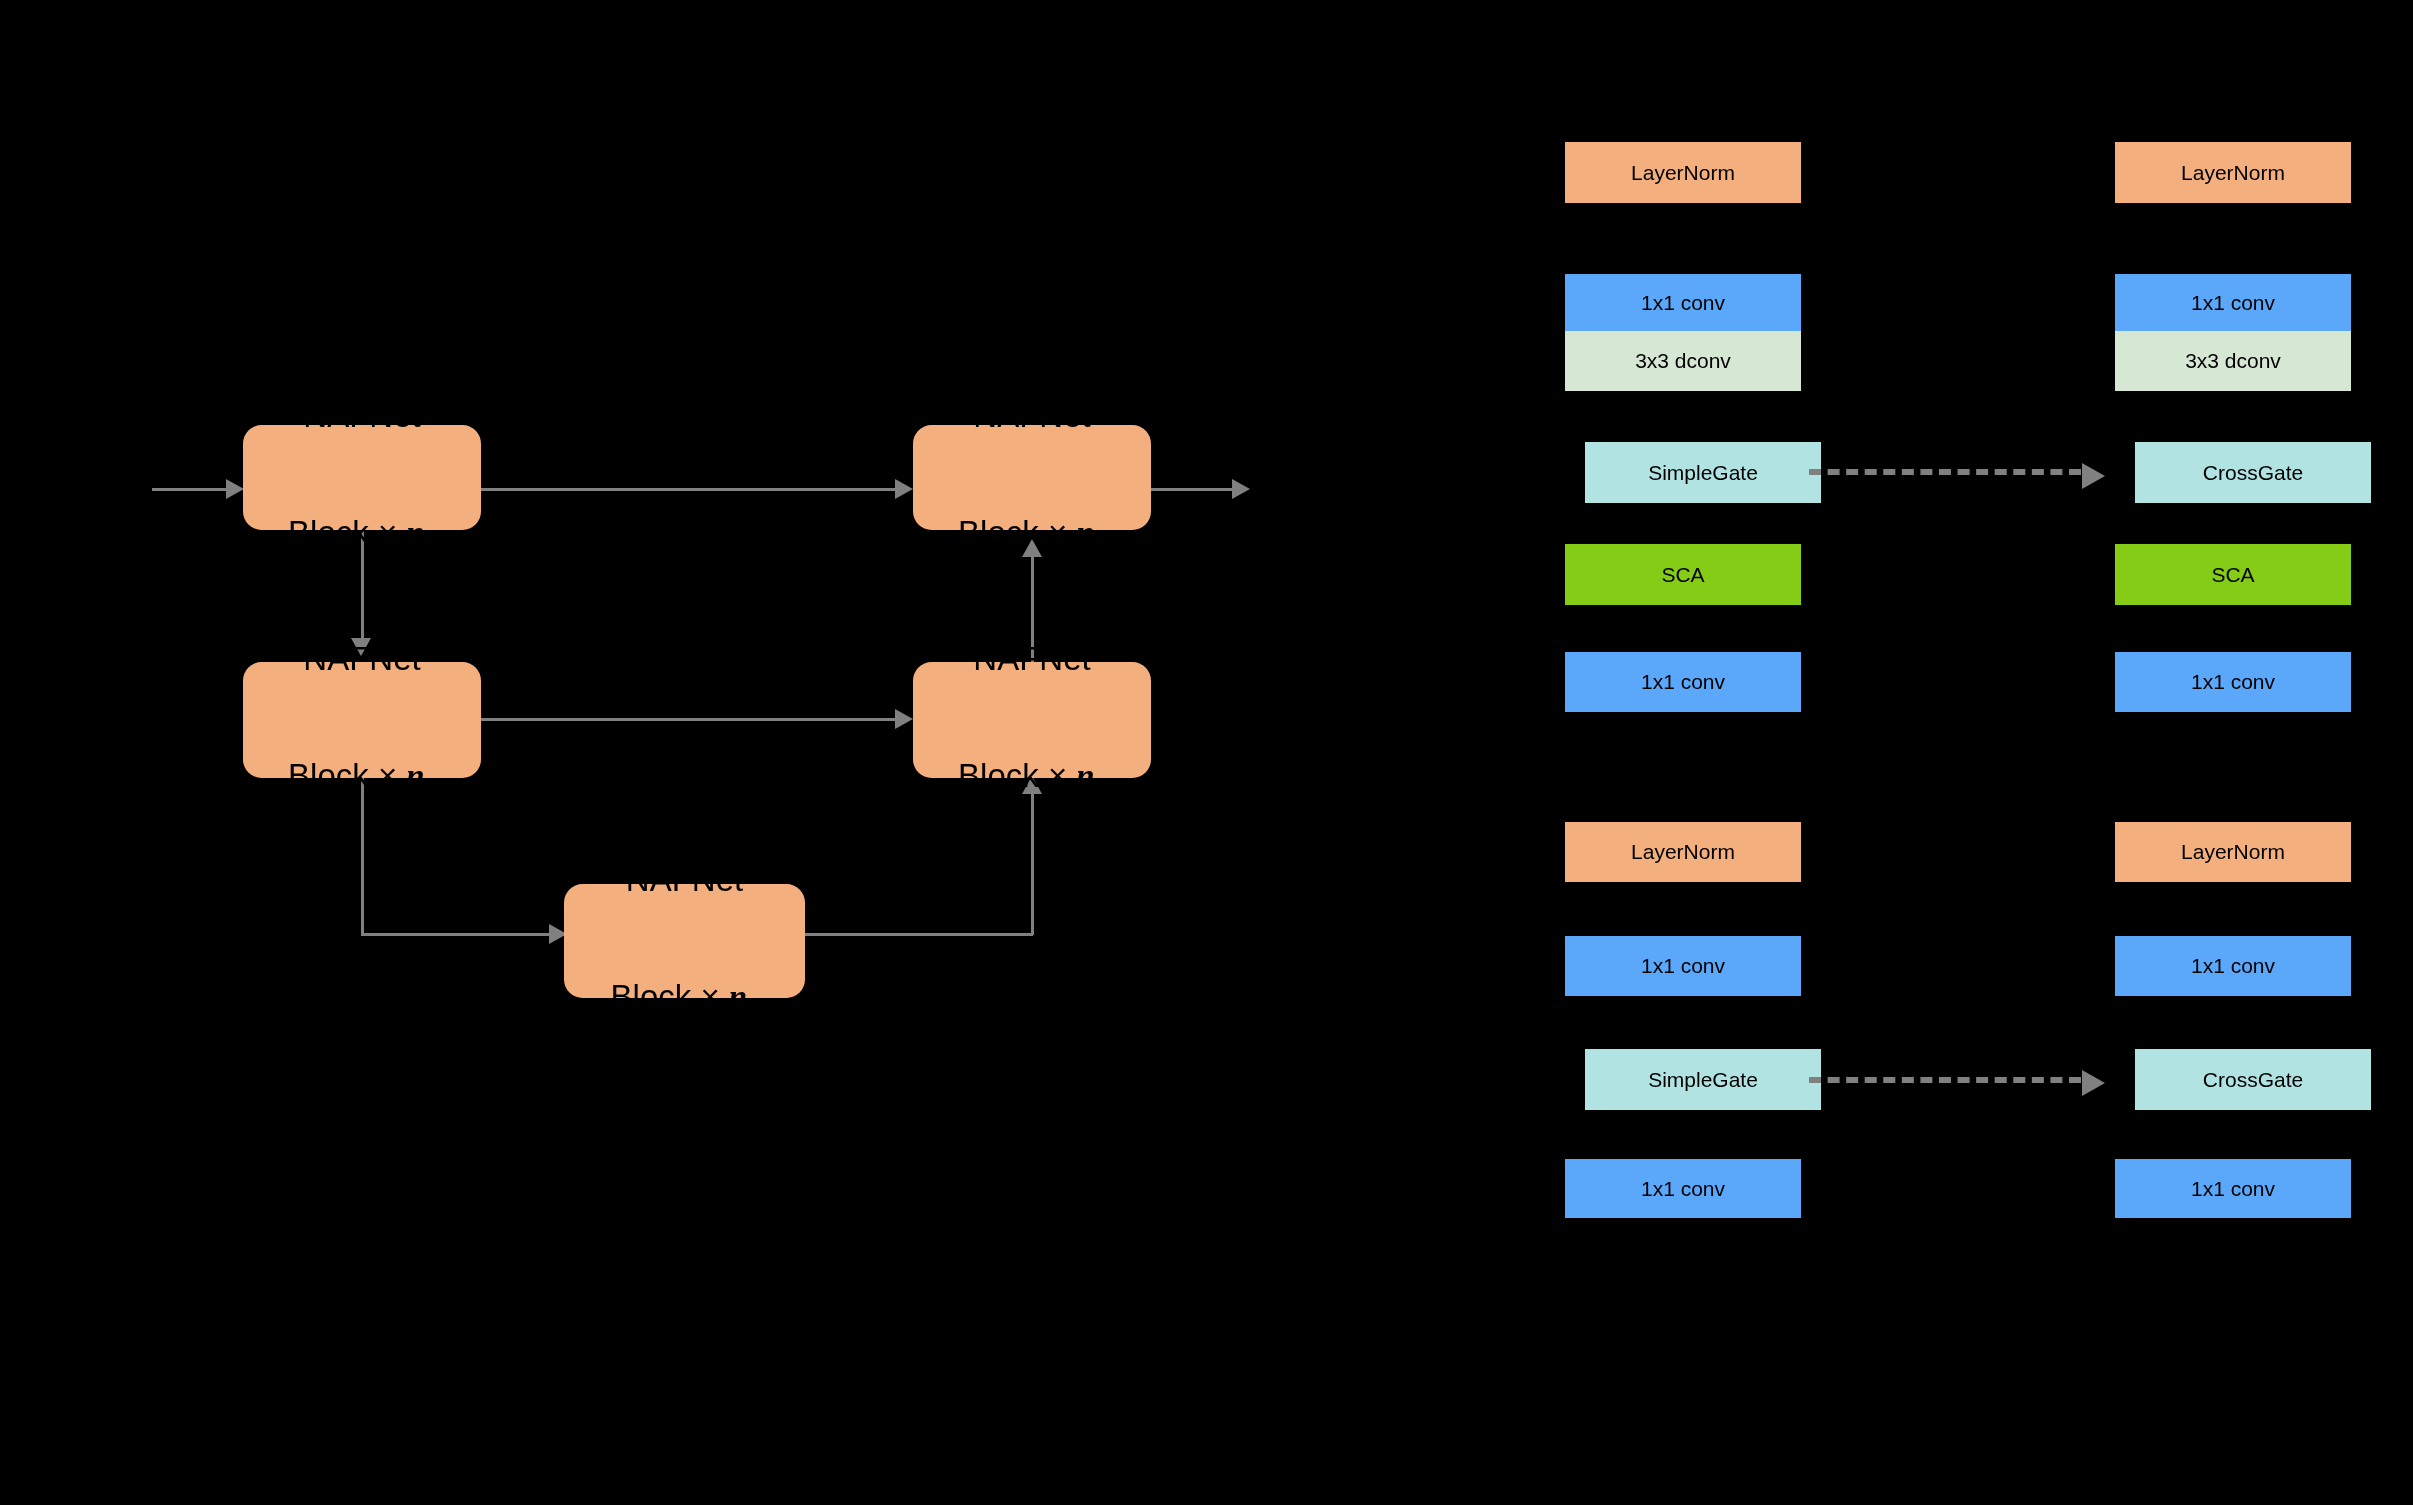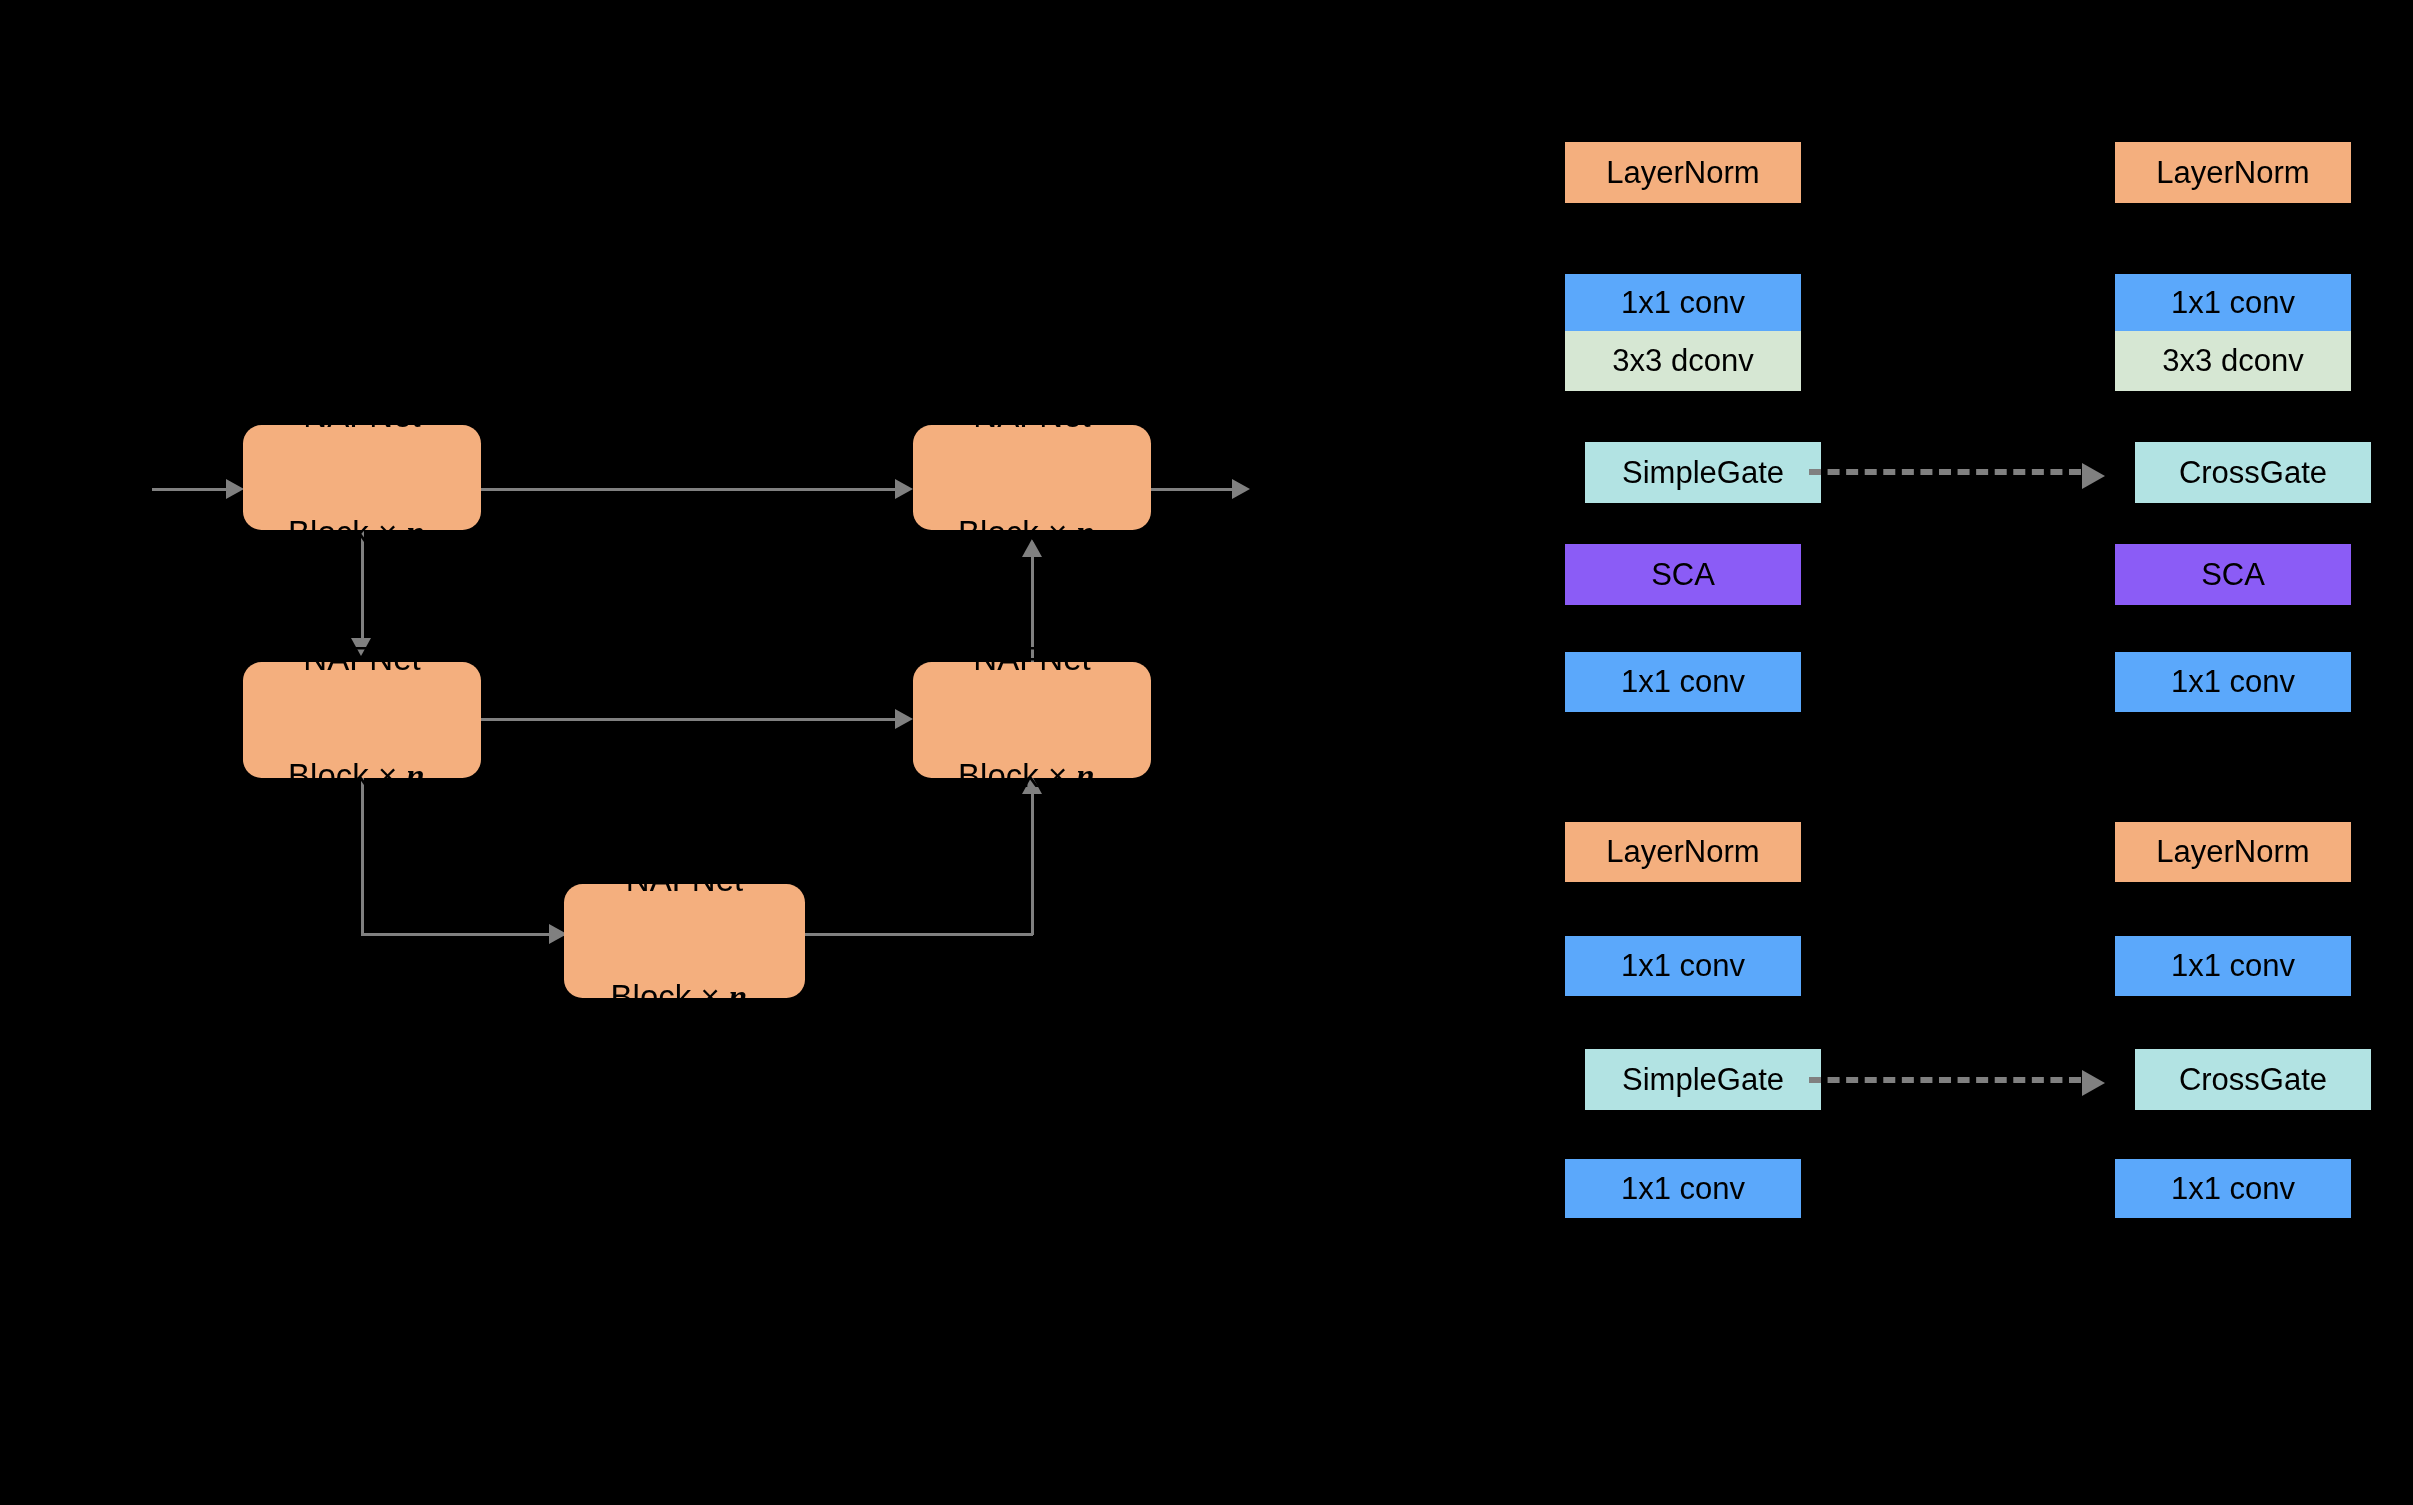--- a/index.html
+++ b/index.html
@@ -77,29 +77,29 @@
     border-bottom: 18.6px solid #808080;
   }
 
   
   .layer-box {
     position: absolute;
     display: flex;
     align-items: center;
     justify-content: center;
     color: #000000;
-    font-size: 31px;
+    font-size: 21px;
     white-space: nowrap;
     box-sizing: border-box;
   }
   .c-norm  { background: #F4AF7E; }
   .c-conv  { background: #5BA8FB; }
   .c-dconv { background: #D6E7D3; }
   .c-gate  { background: #B2E3E3; margin-left: 20px; }
-  .c-sca   { background: #8b5cf6; }
+  .c-sca   { background: #84cc16; }
 
   
   .dashed-line {
     position: absolute;
     height: 0;
     border-top: 6.2px dashed #808080;
   }
 </style>
 </head>
 <body>

